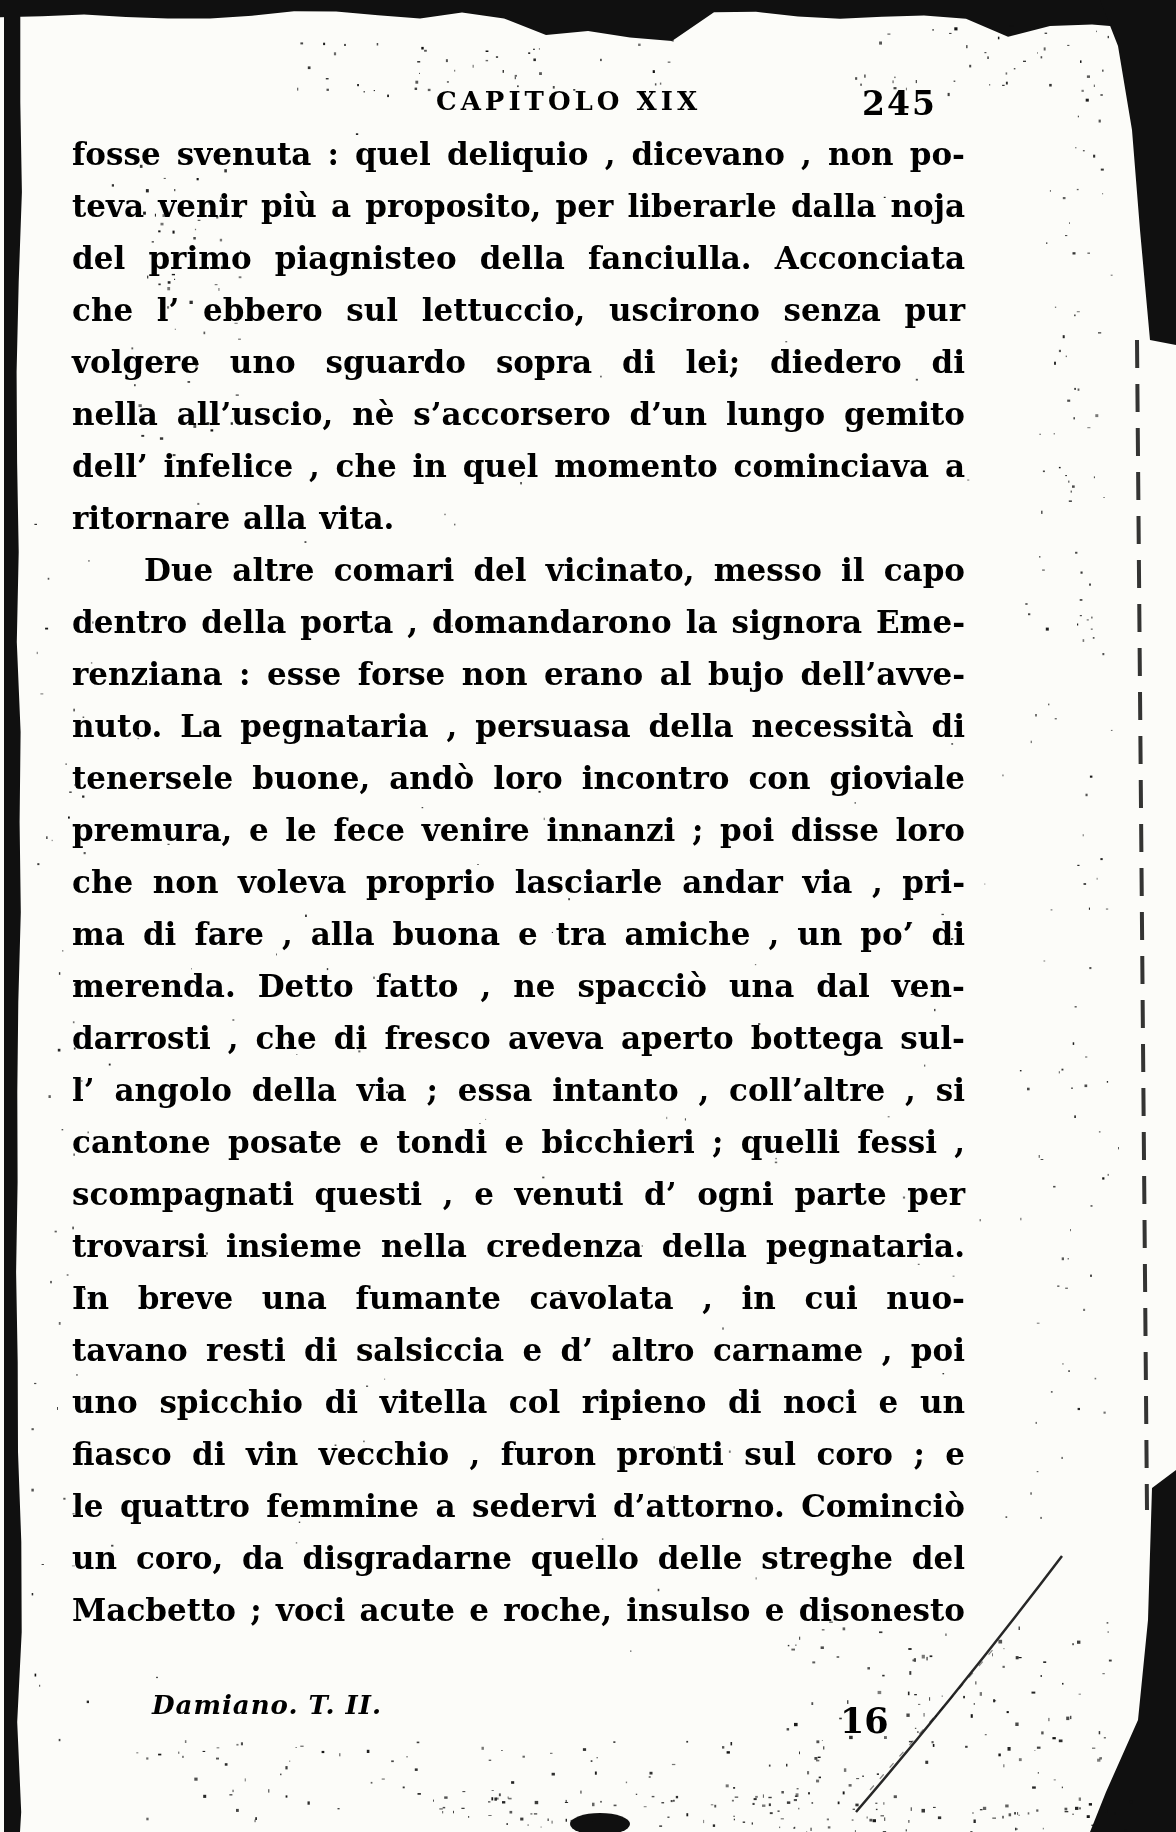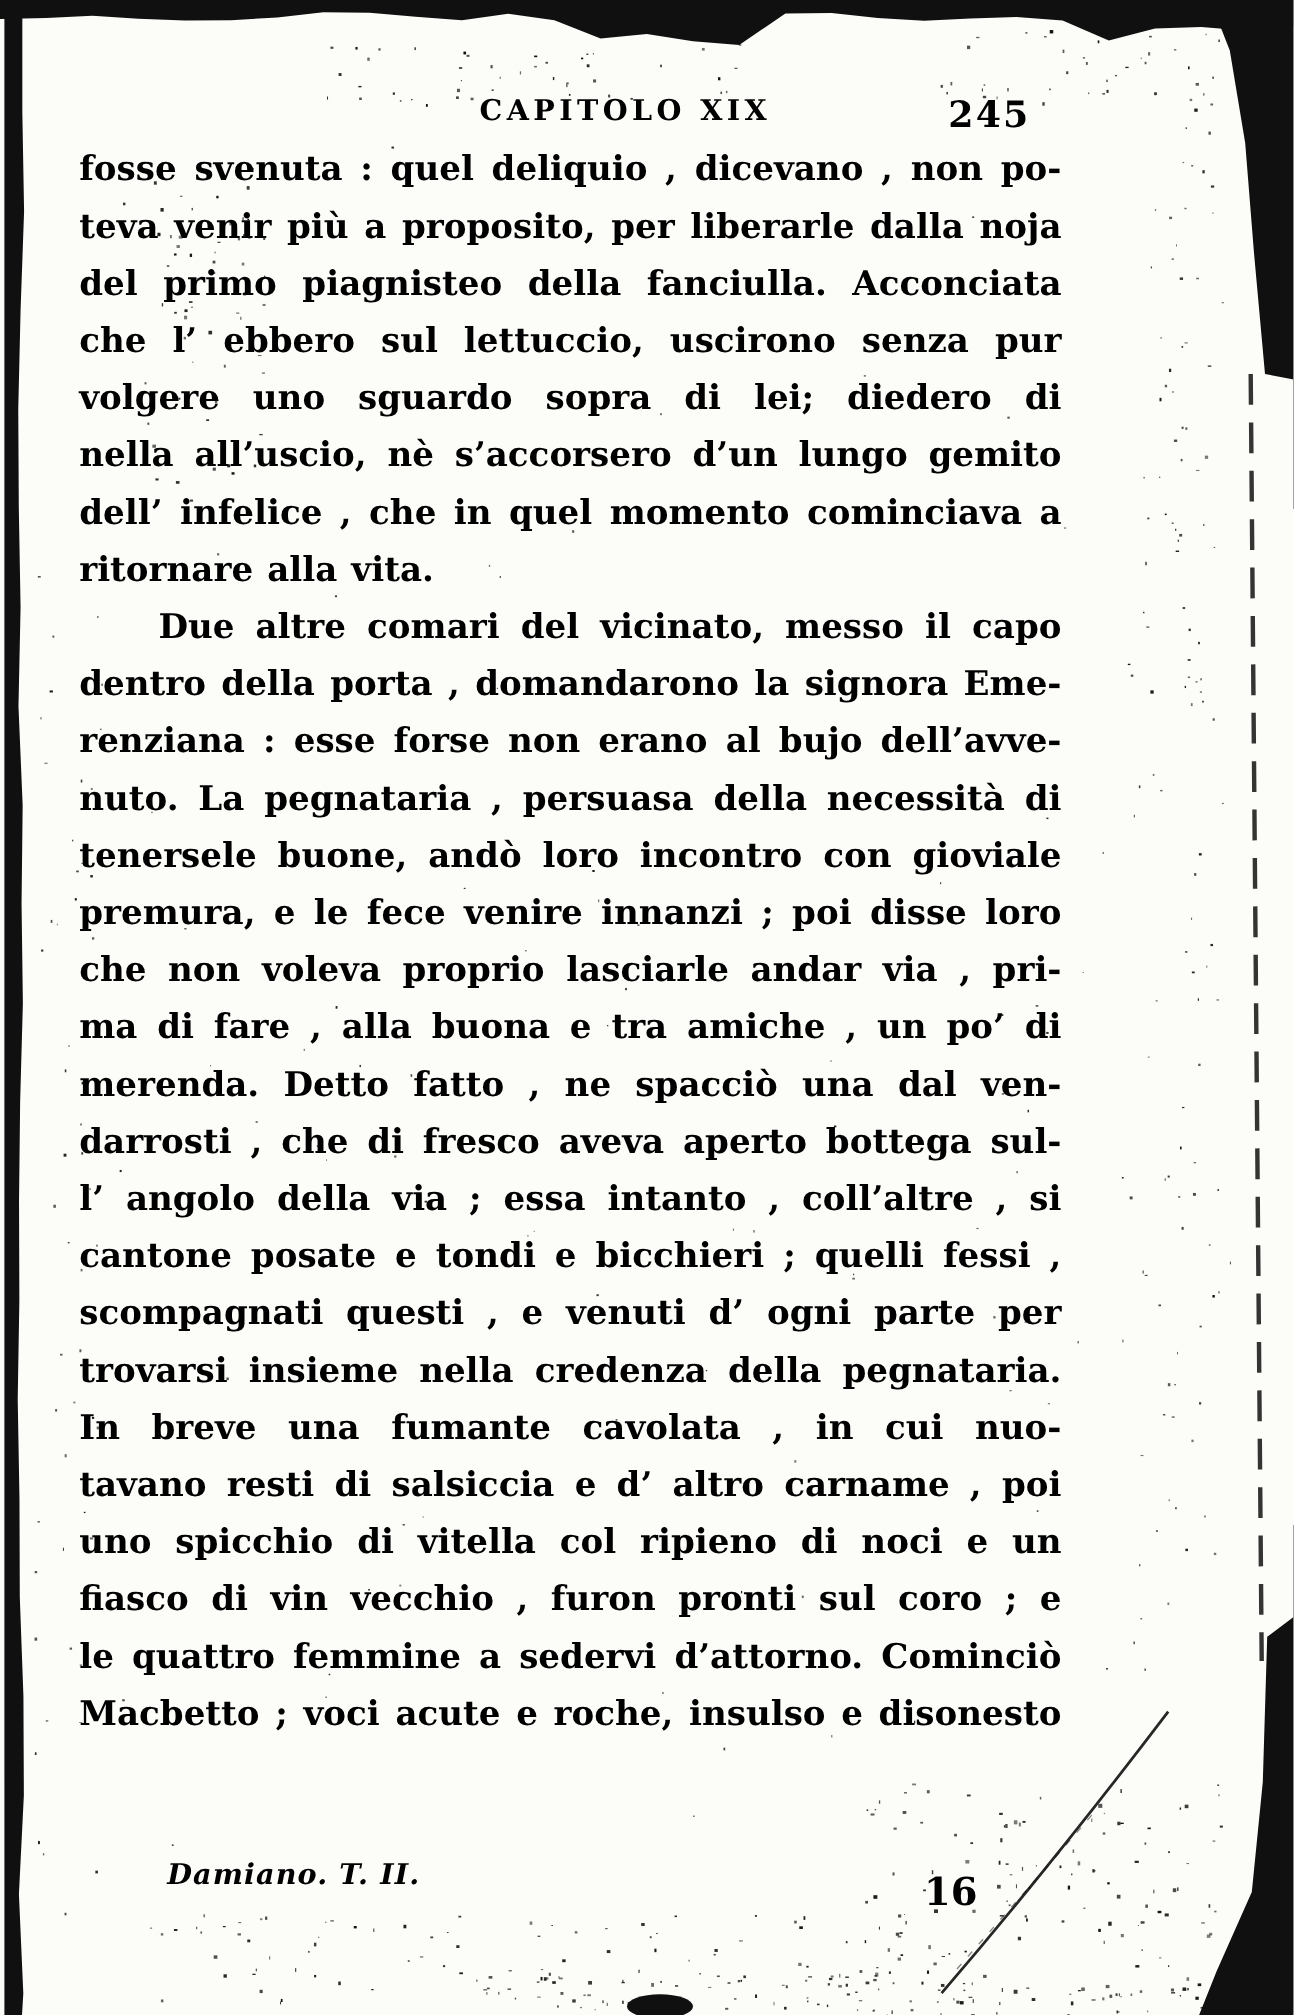--- a/index.html
+++ b/index.html
@@ -76,20 +76,21 @@
       <div class="line">darrosti , che di fresco aveva aperto bottega sul-</div>
       <div class="line">l’ angolo della via ; essa intanto , coll’altre , si</div>
       <div class="line">cantone posate e tondi e bicchieri ; quelli fessi ,</div>
       <div class="line">scompagnati questi , e venuti d’ ogni parte per</div>
       <div class="line">trovarsi insieme nella credenza della pegnataria.</div>
       <div class="line">In breve una fumante cavolata , in cui nuo-</div>
       <div class="line">tavano resti di salsiccia e d’ altro carname , poi</div>
       <div class="line">uno spicchio di vitella col ripieno di noci e un</div>
       <div class="line">fiasco di vin vecchio , furon pronti sul coro ; e</div>
       <div class="line">le quattro femmine a sedervi d’attorno. Cominciò</div>
+      <div class="line">un coro, da disgradarne quello delle streghe del</div>
       <div class="line">Macbetto ; voci acute e roche, insulso e disonesto</div>
     </div>
 
   <div class="footer-sig">Damiano. T. II.</div>
 
   <div class="footer-gathering">16</div>
 
   <svg id="noise" width="1176" height="1832" viewBox="0 0 1176 1832">
       <polygon points="0,0 1176,0 1176,36 1176,24.0 1134,28.0 1092,24.6 1050,26.0 1008,36.8 966,18.7 924,15.5 882,16.8 840,18.8 798,16.4 756,11.8 714,12.3 672,40.9 630,37.4 588,31.0 546,34.9 504,18.4 462,12.4 420,18.5 378,15.2 336,11.5 294,11.2 252,15.8 210,18.5 168,18.6 126,17.1 84,14.4 42,16.3 0,17.3 0,24" fill="#101010"></polygon>
       <polygon points="5,12 20.3,12 20.3,102 21.9,192 18.7,282 16.6,372 17.1,462 18.7,552 16.8,642 20.6,732 19.6,822 20.8,912 18.3,1002 17.3,1092 17.6,1182 16.1,1272 17.7,1362 18.0,1452 21.3,1542 21.7,1632 17.2,1722 21.2,1812 20,1832 4,1832 4,12" fill="#101010"></polygon>

